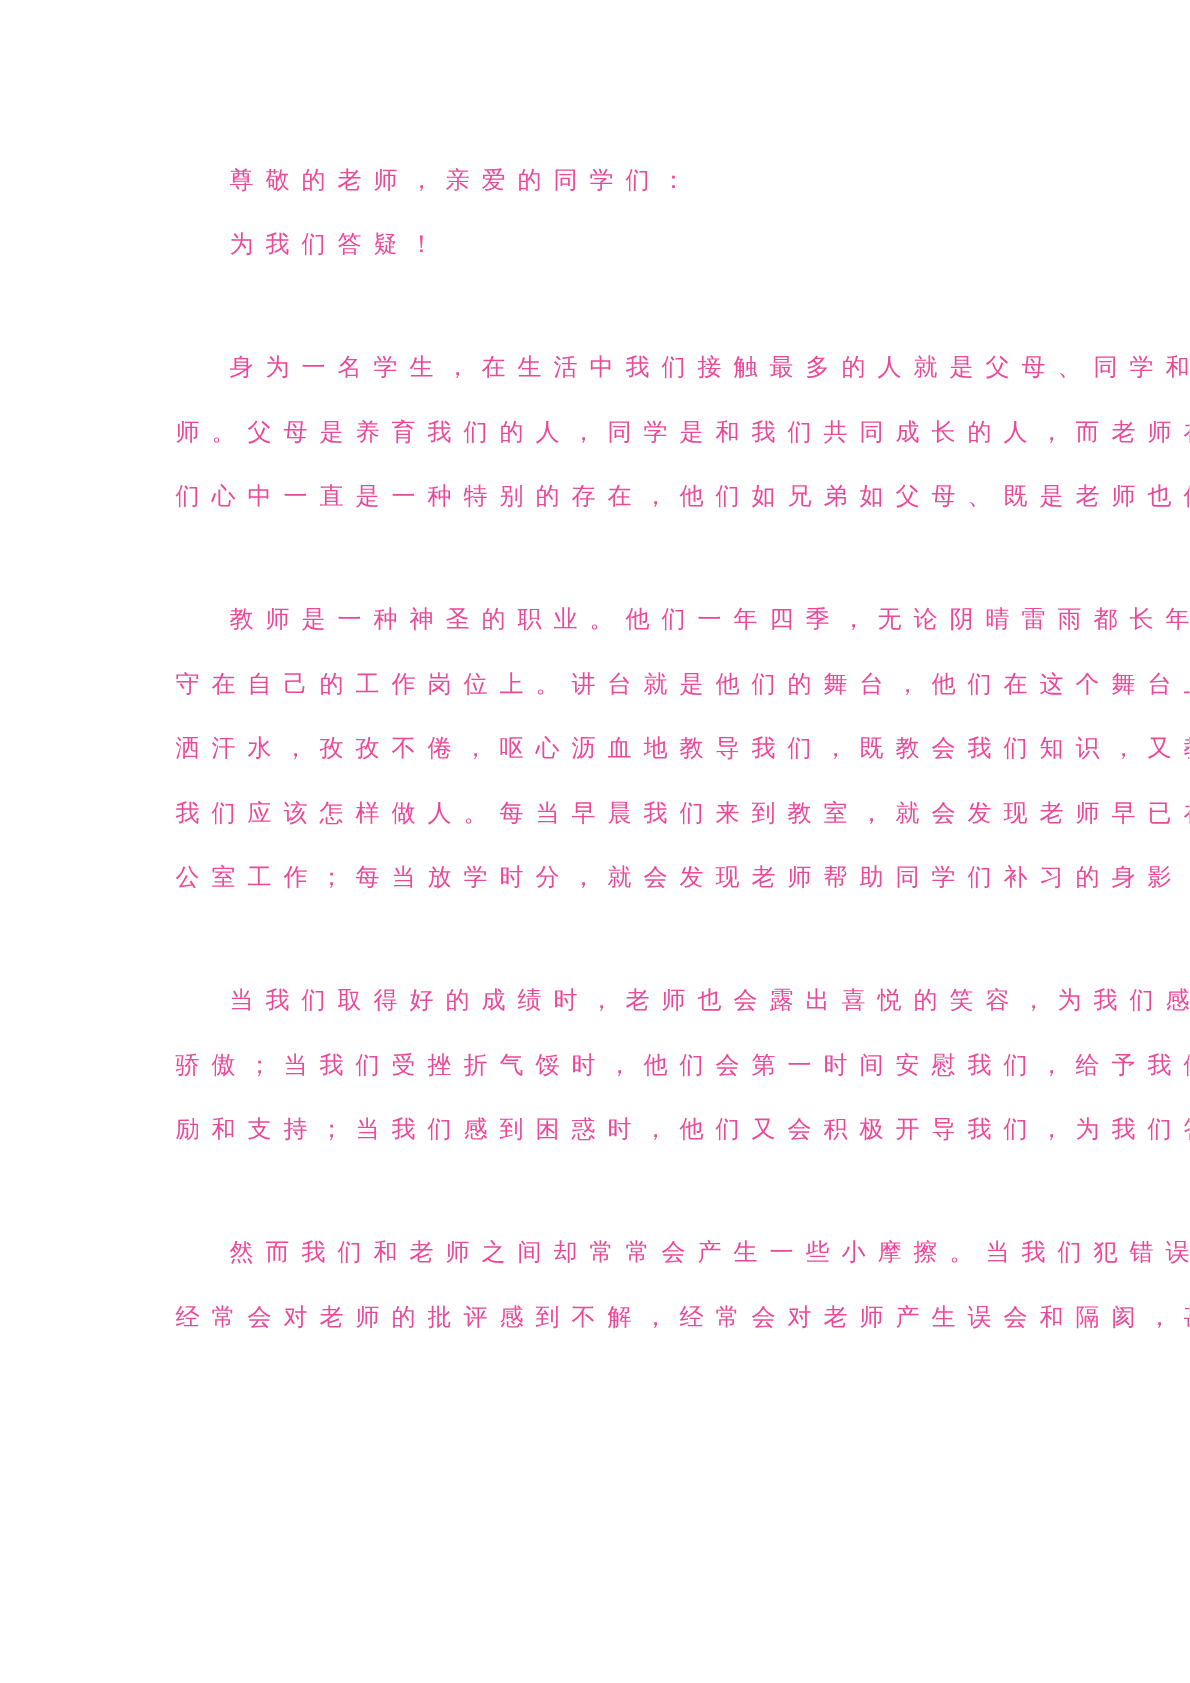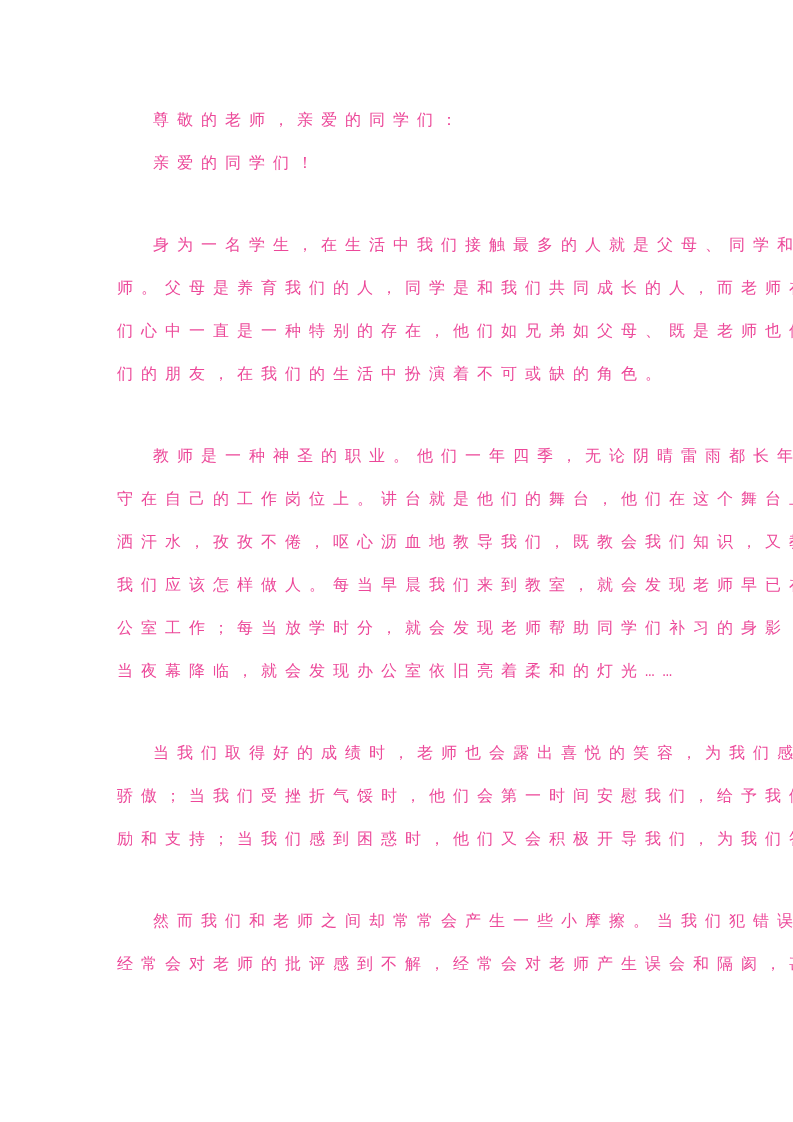--- a/index.html
+++ b/index.html
@@ -30,38 +30,36 @@
     }
     .spacer {
       height: 39px;
     }
   </style>
 </head>
 <body>
 
 <div class="page">
   <div class="line" style="padding-left:36px">尊敬的老师，亲爱的同学们：</div>
-  <div class="line" style="padding-left:36px">亲爱的同学们！</div>
+  <div class="line" style="padding-left:36px">为我们答疑！</div>
   <div class="spacer"></div>
 
   <div>
     <div class="line" style="padding-left:36px">身为一名学生，在生活中我们接触最多的人就是父母、同学和老</div>
     <div class="line">师。父母是养育我们的人，同学是和我们共同成长的人，而老师在我</div>
     <div class="line">们心中一直是一种特别的存在，他们如兄弟如父母、既是老师也像我</div>
-    <div class="line">们的朋友，在我们的生活中扮演着不可或缺的角色。</div>
   </div>
   <div class="spacer"></div>
 
   <div>
     <div class="line" style="padding-left:36px">教师是一种神圣的职业。他们一年四季，无论阴晴雷雨都长年坚</div>
     <div class="line">守在自己的工作岗位上。讲台就是他们的舞台，他们在这个舞台上挥</div>
     <div class="line">洒汗水，孜孜不倦，呕心沥血地教导我们，既教会我们知识，又教育</div>
     <div class="line">我们应该怎样做人。每当早晨我们来到教室，就会发现老师早已在办</div>
     <div class="line">公室工作；每当放学时分，就会发现老师帮助同学们补习的身影；每</div>
-    <div class="line">当夜幕降临，就会发现办公室依旧亮着柔和的灯光……</div>
   </div>
   <div class="spacer"></div>
 
   <div>
     <div class="line" style="padding-left:36px">当我们取得好的成绩时，老师也会露出喜悦的笑容，为我们感到</div>
     <div class="line">骄傲；当我们受挫折气馁时，他们会第一时间安慰我们，给予我们鼓</div>
     <div class="line">励和支持；当我们感到困惑时，他们又会积极开导我们，为我们答疑</div>
   </div>
   <div class="spacer"></div>
 

